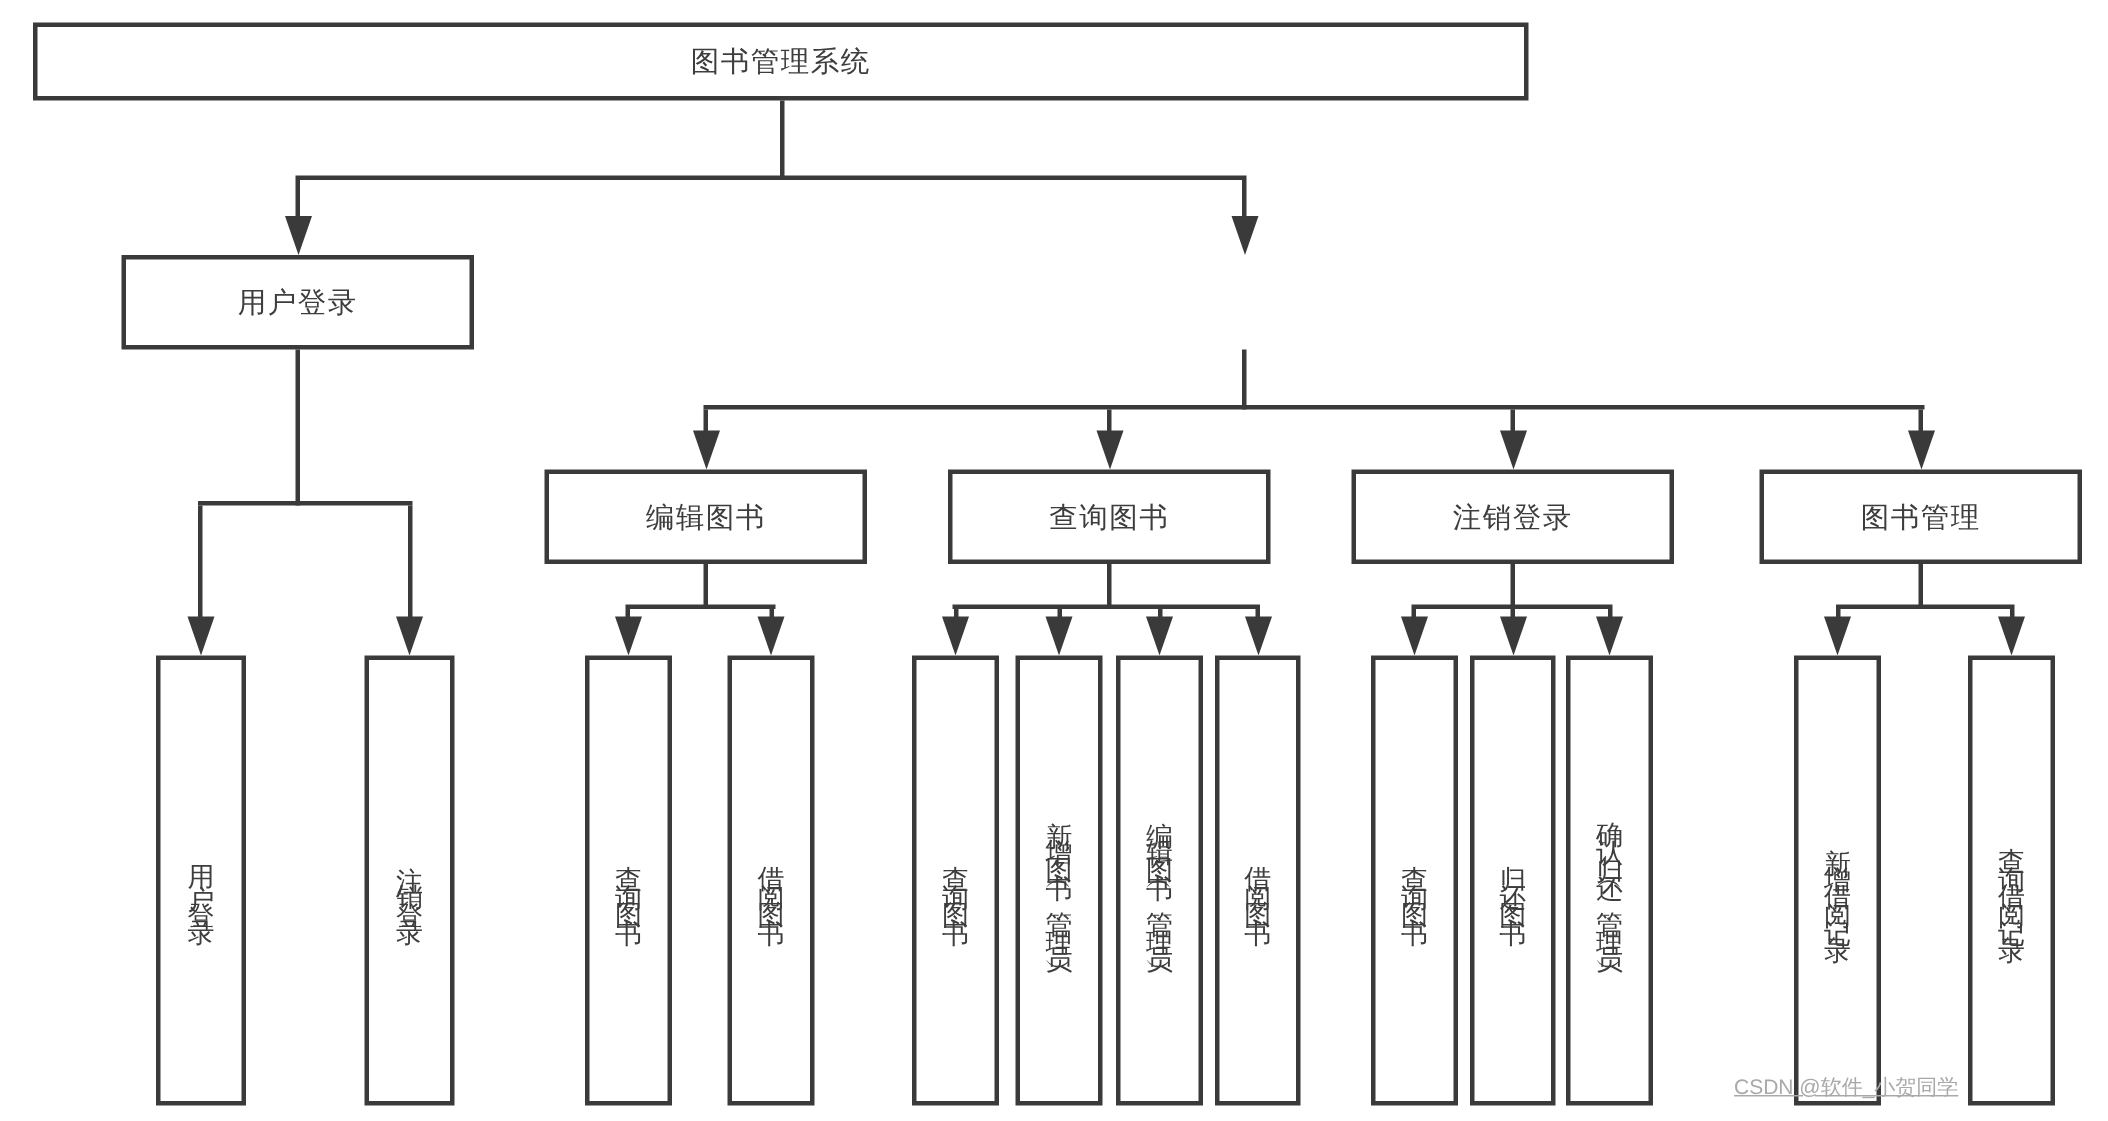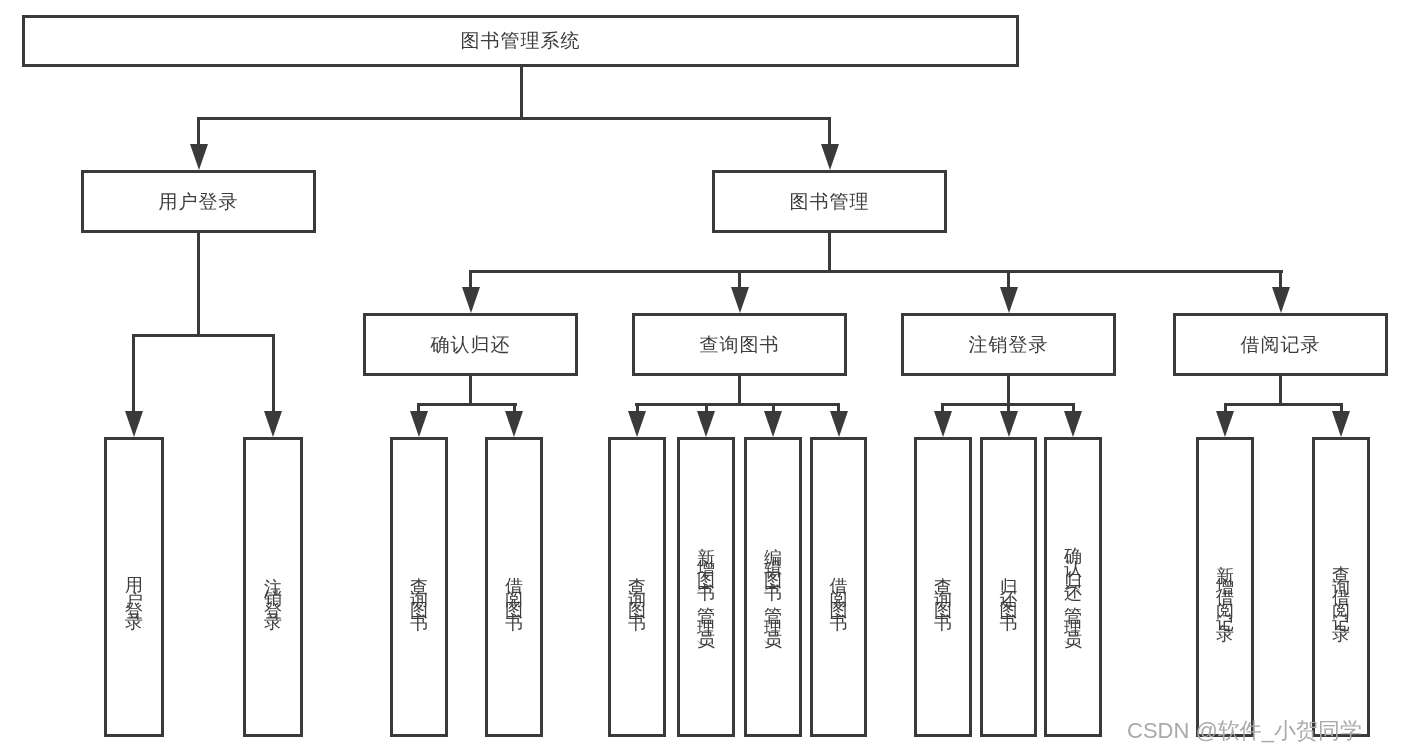--- a/index.html
+++ b/index.html
@@ -47,25 +47,26 @@
   .arrow {
     position: absolute;
     width: 0;
     height: 0;
     border-left: 9px solid transparent;
     border-right: 9px solid transparent;
     border-top: 26px solid var(--line);
   }
   .watermark {
     position: absolute;
-    left: 1127px;
+    left: 1156px;
     top: 716px;
-    font-size: 22px;
+    font-size: 14px;
     color: var(--watermark);
     white-space: nowrap;
+    text-decoration: underline;
   }
 </style>
 </head>
 <body>
 
 <div id="canvas">
 
   <div class="box" style="left:22px; top:15px; width:997px; height:52px;">
     <span class="hlabel">图书管理系统</span>
   </div>
@@ -73,53 +74,50 @@
   <div class="line" style="left:520px; top:67px; width:3px; height:53px;"></div>
   <div class="line" style="left:197px; top:117px; width:634px; height:3px;"></div>
   <div class="line" style="left:197px; top:120px; width:3px; height:26px;"></div>
   <div class="line" style="left:828px; top:120px; width:3px; height:26px;"></div>
   <div class="arrow" style="left:190px; top:144px;"></div>
   <div class="arrow" style="left:821px; top:144px;"></div>
 
   <div class="box" style="left:81px; top:170px; width:235px; height:63px;">
     <span class="hlabel">用户登录</span>
   </div>
-  <div class="box" style="left:712px; top:170px; width:235px; height:63px;">
-    <span class="hlabel">图书管理</span>
-  </div>
 
   <div class="line" style="left:197px; top:233px; width:3px; height:104px;"></div>
   <div class="line" style="left:132px; top:334px; width:143px; height:3px;"></div>
   <div class="line" style="left:132px; top:337px; width:3px; height:75px;"></div>
   <div class="line" style="left:272px; top:337px; width:3px; height:75px;"></div>
   <div class="arrow" style="left:125px; top:411px;"></div>
   <div class="arrow" style="left:264px; top:411px;"></div>
 
   <div class="line" style="left:828px; top:233px; width:3px; height:40px;"></div>
   <div class="line" style="left:469px; top:270px; width:814px; height:3px;"></div>
   <div class="line" style="left:469px; top:273px; width:3px; height:16px;"></div>
   <div class="line" style="left:738px; top:273px; width:3px; height:16px;"></div>
   <div class="line" style="left:1007px; top:273px; width:3px; height:16px;"></div>
   <div class="line" style="left:1279px; top:273px; width:3px; height:16px;"></div>
   <div class="arrow" style="left:462px; top:287px;"></div>
   <div class="arrow" style="left:731px; top:287px;"></div>
   <div class="arrow" style="left:1000px; top:287px;"></div>
   <div class="arrow" style="left:1272px; top:287px;"></div>
 
   <div class="box" style="left:363px; top:313px; width:215px; height:63px;">
-    <span class="hlabel">确认归还</span>
+    <span class="hlabel">编辑图书</span>
   </div>
   <div class="box" style="left:632px; top:313px; width:215px; height:63px;">
     <span class="hlabel">查询图书</span>
   </div>
   <div class="box" style="left:901px; top:313px; width:215px; height:63px;">
     <span class="hlabel">注销登录</span>
   </div>
   <div class="box" style="left:1173px; top:313px; width:215px; height:63px;">
-    <span class="hlabel">借阅记录</span>
+    <span class="hlabel">图书管理</span>
   </div>
 
   <div class="line" style="left:469px; top:376px; width:3px; height:29px;"></div>
   <div class="line" style="left:417px; top:403px; width:100px; height:3px;"></div>
   <div class="line" style="left:417px; top:406px; width:3px; height:6px;"></div>
   <div class="line" style="left:513px; top:406px; width:3px; height:6px;"></div>
   <div class="arrow" style="left:410px; top:411px;"></div>
   <div class="arrow" style="left:505px; top:411px;"></div>
 
   <div class="line" style="left:738px; top:376px; width:3px; height:29px;"></div>

